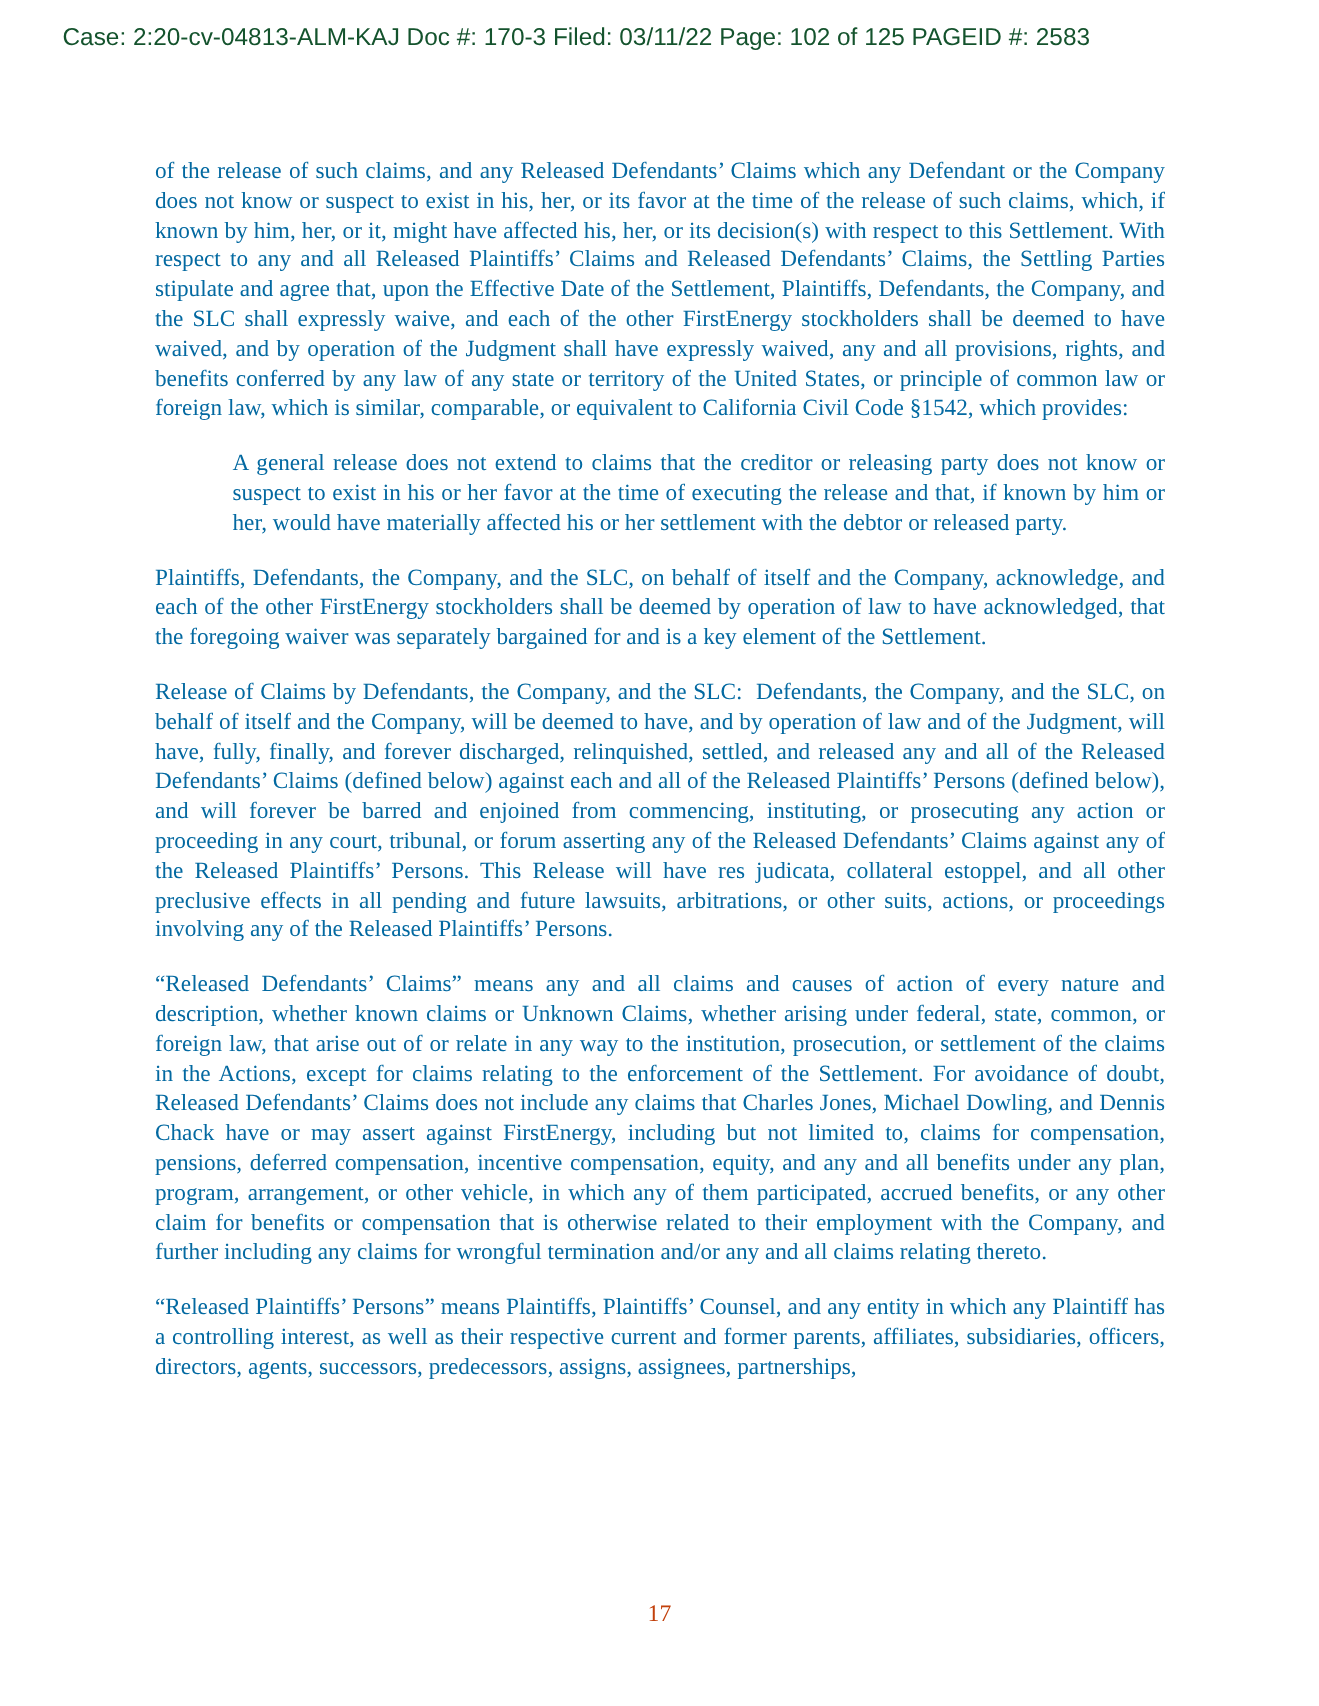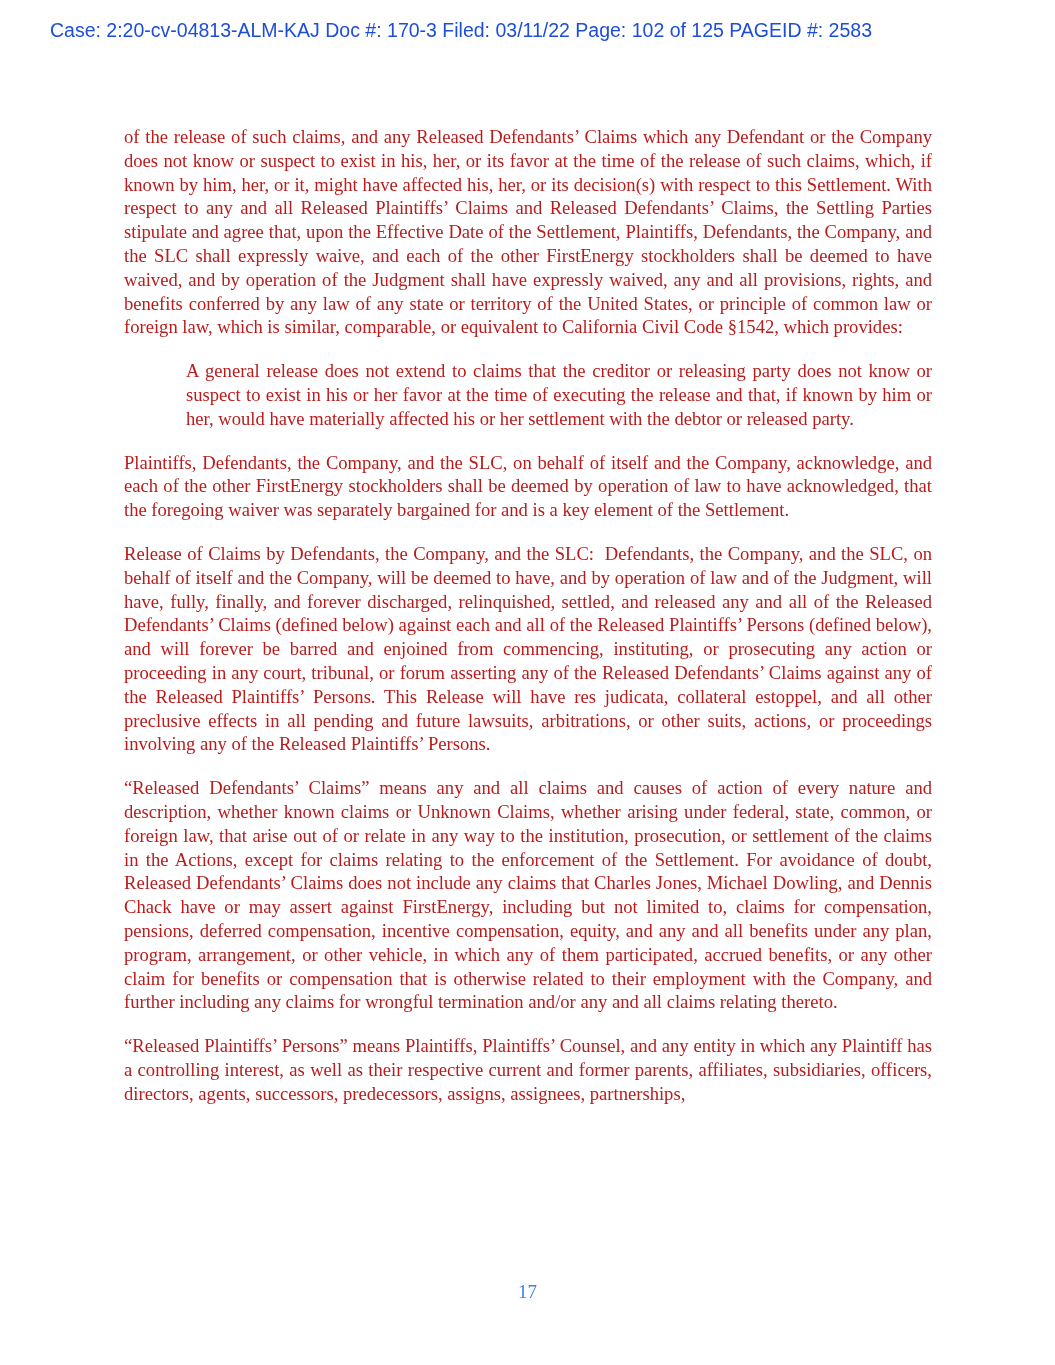--- a/index.html
+++ b/index.html
@@ -1,34 +1,34 @@
 <!DOCTYPE html>
 <html><head>
 <meta charset="utf-8">
 <style>
   html, body { margin: 0; padding: 0; background: #ffffff; }
   body { width: 1055px; height: 1365px; position: relative; overflow: hidden; }
   .header {
     position: absolute; top: 19px; left: 0; width: 922px;
     text-align: center;
     font-family: "Liberation Sans", sans-serif;
-    font-size: 19.5px; color: #1d4ed8; letter-spacing: 0px;
+    font-size: 19.5px; color: #14532d; letter-spacing: 0px;
   }
   .content {
     position: absolute; left: 124px; top: 125px; width: 808px;
     font-family: "Liberation Serif", serif;
-    font-size: 18.6px; line-height: 23.8px; color: #b91c1c;
+    font-size: 18.6px; line-height: 23.8px; color: #0369a1;
     text-align: justify;
   }
   .content p { margin: 0 0 20px 0; }
   .content p.block { margin: 0 0 20px 62px; }
   .content b { font-weight: normal; }
   .page-number {
     position: absolute; top: 1281px; left: 0; width: 1055px; text-align: center;
-    font-family: "Liberation Serif", serif; font-size: 19px; color: #3b82f6;
+    font-family: "Liberation Serif", serif; font-size: 19px; color: #c2410c;
   }
 </style>
 </head>
 <body>
 
 <div class="header">Case: 2:20-cv-04813-ALM-KAJ Doc #: 170-3 Filed: 03/11/22 Page: 102 of 125  PAGEID #: 2583</div>
 
 <div class="content">
   <p>of the release of such claims, and any Released Defendants’ Claims which any Defendant or the Company does not know or suspect to exist in his, her, or its favor at the time of the release of such claims, which, if known by him, her, or it, might have affected his, her, or its decision(s) with respect to this Settlement.  With respect to any and all Released Plaintiffs’ Claims and Released Defendants’ Claims, the Settling Parties stipulate and agree that, upon the Effective Date of the Settlement, Plaintiffs, Defendants, the Company, and the SLC shall expressly waive, and each of the other FirstEnergy stockholders shall be deemed to have waived, and by operation of the Judgment shall have expressly waived, any and all provisions, rights, and benefits conferred by any law of any state or territory of the United States, or principle of common law or foreign law, which is similar, comparable, or equivalent to California Civil Code §1542, which provides:</p>
   <p class="block">A general release does not extend to claims that the creditor or releasing party does not know or suspect to exist in his or her favor at the time of executing the release and that, if known by him or her, would have materially affected his or her settlement with the debtor or released party.</p>

